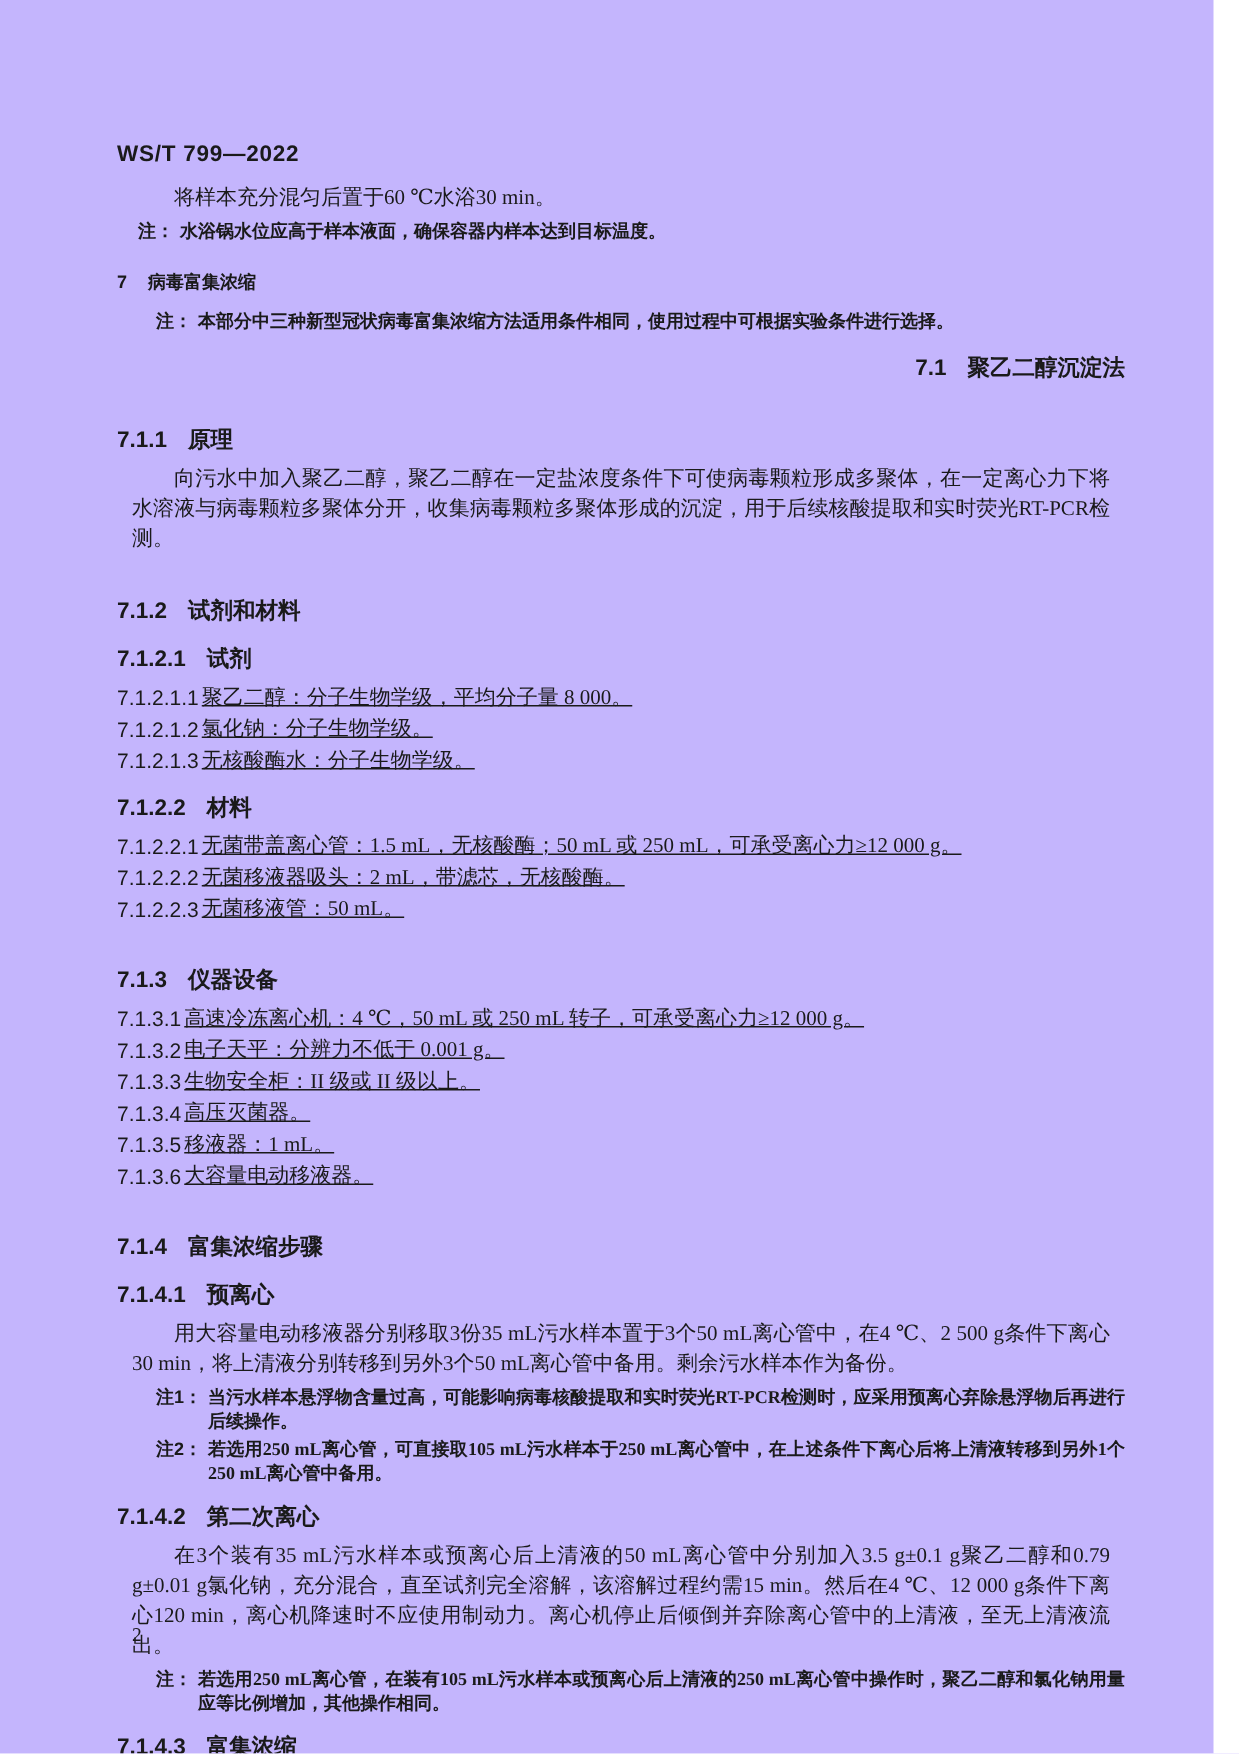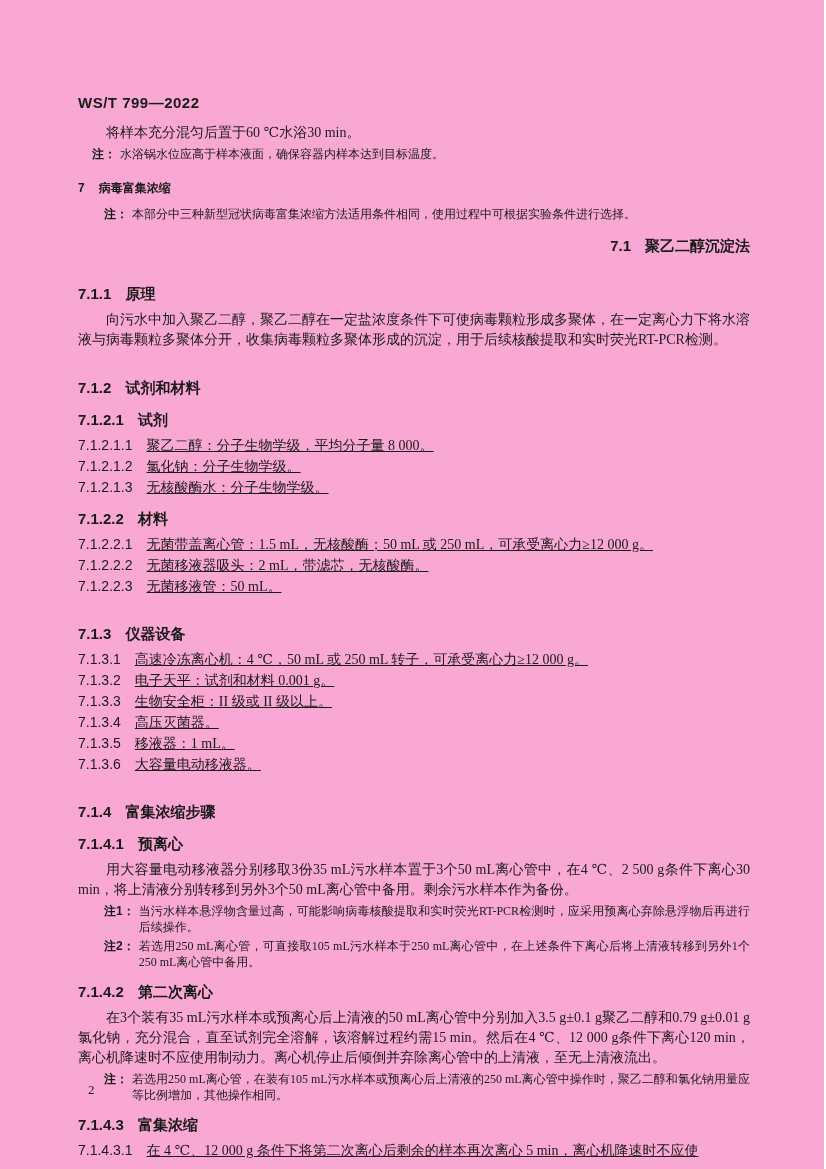--- a/index.html
+++ b/index.html
@@ -1,59 +1,60 @@
 <!DOCTYPE html>
 <html lang="zh"><head>
 <meta charset="utf-8">
 <style>
   html, body { margin: 0; padding: 0; background: #ffffff; }
   .page {
     position: relative;
-    width: 824px;
+    width: 765px;
     height: 1169px;
-    background: #f9a8d4;
+    background: #c4b5fd;
     color: #1a1a1a;
     font-family: "Liberation Serif", "DejaVu Serif", serif;
     overflow: hidden;
+    padding-left: 44px;
   }
   .content {
     position: absolute;
     left: 78px;
     top: 94px;
     width: 672px;
   }
   .doc-header {
     font-family: "Liberation Sans", "DejaVu Sans", sans-serif;
     font-size: 15px;
     font-weight: bold;
     letter-spacing: 0.5px;
     margin-bottom: 12px;
   }
   .para {
     font-size: 14px;
     line-height: 20px;
     text-align: justify;
     text-indent: 2em;
-    margin: 3px 0;
+    margin: 3px 10px;
   }
   .note {
     display: flex;
     font-size: 12px;
     line-height: 16px;
     margin: 3px 0 3px 26px;
     text-align: justify;
   }
   .note .note-label {
     flex: none;
     font-family: "Liberation Sans", "DejaVu Sans", sans-serif;
     font-weight: bold;
     margin-right: 4px;
     white-space: nowrap;
   }
-  .note .note-text { flex: 1; }
+  .note .note-text { flex: 1; font-weight: bold; }
   .heading {
     font-family: "Liberation Sans", "DejaVu Sans", sans-serif;
     font-weight: bold;
     font-size: 15px;
     line-height: 20px;
   }
   .h1 { margin: 16px 0 8px 0; font-size: 12px; }
   .h2 { margin: 14px 0 6px 0; text-align: right; }
   .h3 { margin: 28px 0 6px 0; }
   .h4 { margin: 12px 0 6px 0; }
@@ -61,21 +62,21 @@
   .clause {
     display: flex;
     font-size: 14px;
     line-height: 19px;
     margin: 2px 0;
     text-align: justify;
   }
   .clause .clause-num {
     flex: none;
     font-family: "Liberation Sans", "DejaVu Sans", sans-serif;
-    margin-right: 14px;
+    margin-right: 2px;
     white-space: nowrap;
   }
   .clause .clause-text { flex: 1; text-decoration: underline; }
   .page-number {
     position: absolute;
     left: 88px;
     top: 1082px;
     font-size: 13px;
     font-family: "Liberation Serif", "DejaVu Serif", serif;
   }
@@ -155,21 +156,21 @@
     <div class="heading h3">
       <span class="num">7.1.3</span><span>仪器设备</span>
     </div>
 
     <div class="clause">
       <span class="clause-num">7.1.3.1</span>
       <span class="clause-text">高速冷冻离心机：4 ℃，50 mL 或 250 mL 转子，可承受离心力≥12 000 g。</span>
     </div>
     <div class="clause">
       <span class="clause-num">7.1.3.2</span>
-      <span class="clause-text">电子天平：试剂和材料 0.001 g。</span>
+      <span class="clause-text">电子天平：分辨力不低于 0.001 g。</span>
     </div>
     <div class="clause">
       <span class="clause-num">7.1.3.3</span>
       <span class="clause-text">生物安全柜：II 级或 II 级以上。</span>
     </div>
     <div class="clause">
       <span class="clause-num">7.1.3.4</span>
       <span class="clause-text">高压灭菌器。</span>
     </div>
     <div class="clause">

